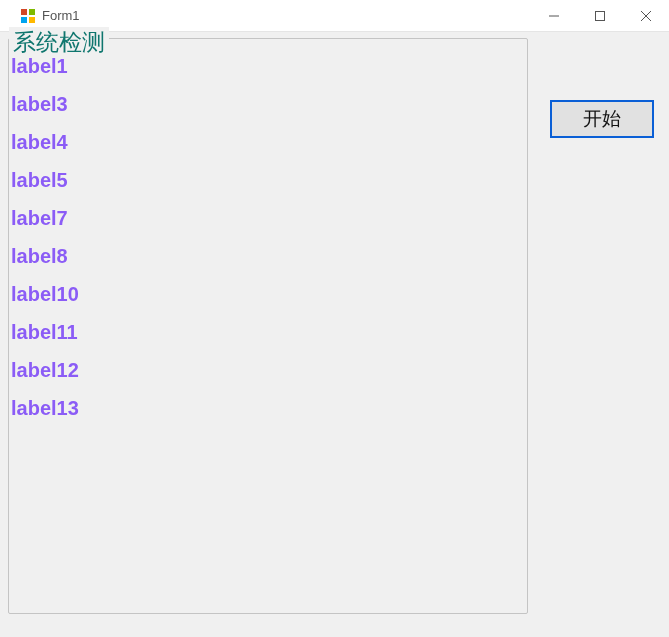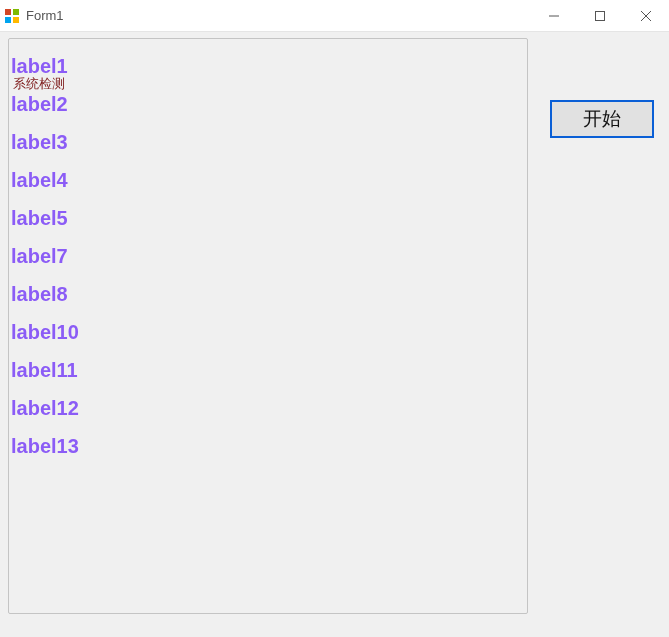--- a/index.html
+++ b/index.html
@@ -9,21 +9,21 @@
       background: #f0f0f0;
       width: 669px;
       height: 637px;
       overflow: hidden;
     }
     .titlebar {
       height: 32px;
       background: #ffffff;
       display: flex;
       align-items: center;
-      padding-left: 4px;
+      padding-left: 20px;
       border-bottom: 1px solid #e5e5e5;
     }
     .titlebar .app-icon {
       width: 16px;
       height: 16px;
       margin-right: 6px;
       display: inline-block;
     }
     .titlebar .title-text {
       color: #555;
@@ -57,23 +57,22 @@
       border: 1px solid rgba(0,0,0,0.18);
       border-radius: 2px;
       padding: 8px 0 0 0;
     }
     .groupbox-title {
       position: absolute;
       top: -12px;
       left: 0px;
       background: #f0f0f0;
       padding: 0 4px;
-      font-size: 13px;
-      color: #7f1d1d;
-      margin-top: 48px;
+      font-size: 23px;
+      color: #0f766e;
     }
     .label-row {
       font-size: 20px;
       color: #8b5cf6;
       padding: 6px 0 6px 2px;
       line-height: 1.3;
       font-weight: bold;
     }
     .start-btn {
       position: absolute;
@@ -122,21 +121,20 @@
         <line x1="10" y1="0" x2="0" y2="10" stroke="#555" stroke-width="1"></line>
       </svg>
   </div>
 </div>
 
 <div class="client">
 
   <div class="groupbox">
     <div class="groupbox-title">系统检测</div>
     <div class="label-row">label1</div>
-    <div class="label-row">label2</div>
     <div class="label-row">label3</div>
     <div class="label-row">label4</div>
     <div class="label-row">label5</div>
     <div class="label-row">label7</div>
     <div class="label-row">label8</div>
     <div class="label-row">label10</div>
     <div class="label-row">label11</div>
     <div class="label-row">label12</div>
     <div class="label-row">label13</div>
   </div>

